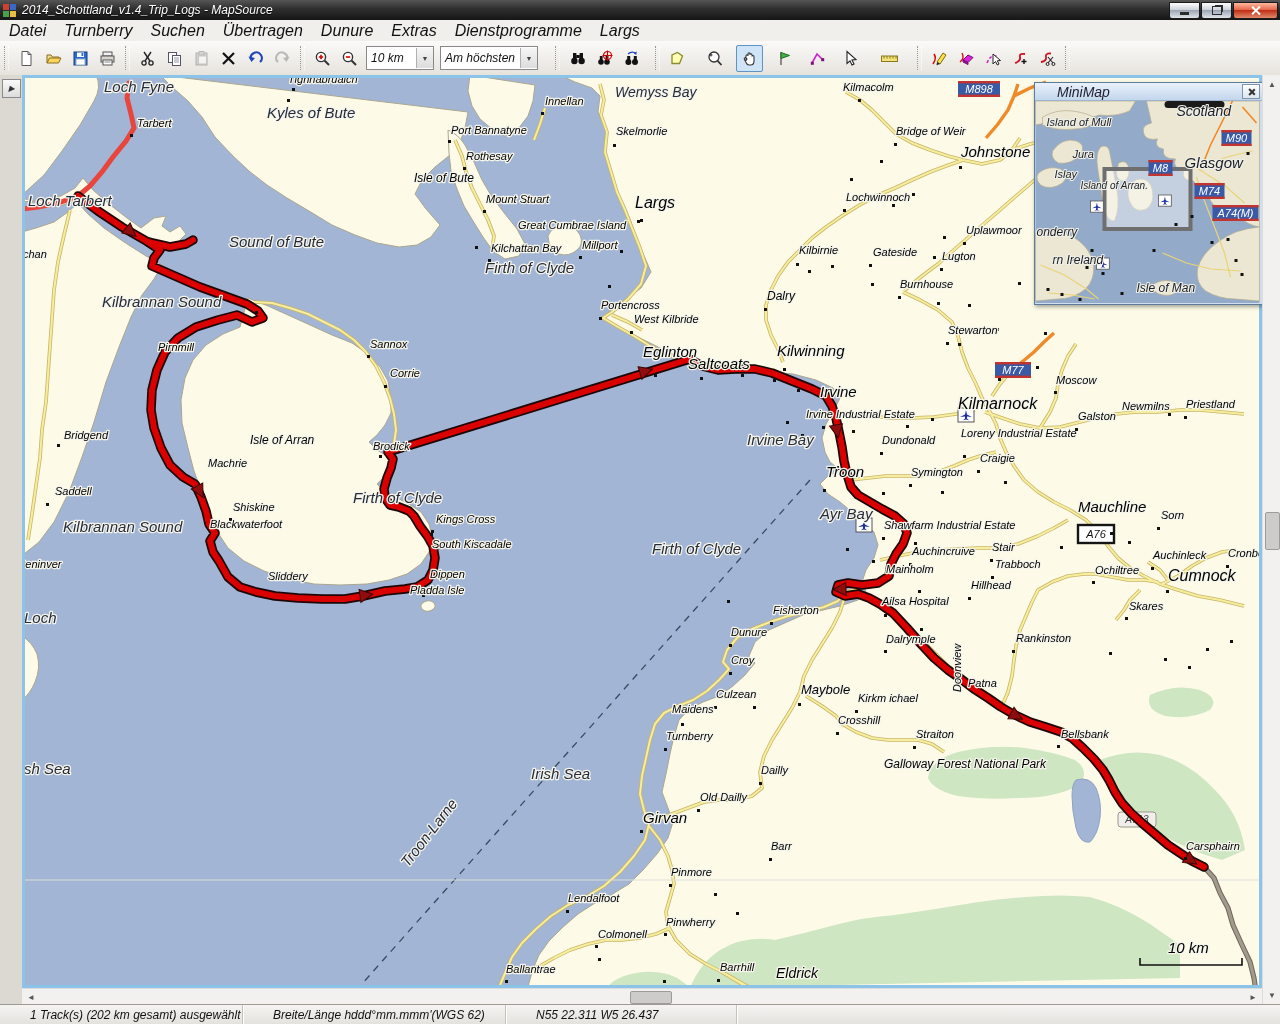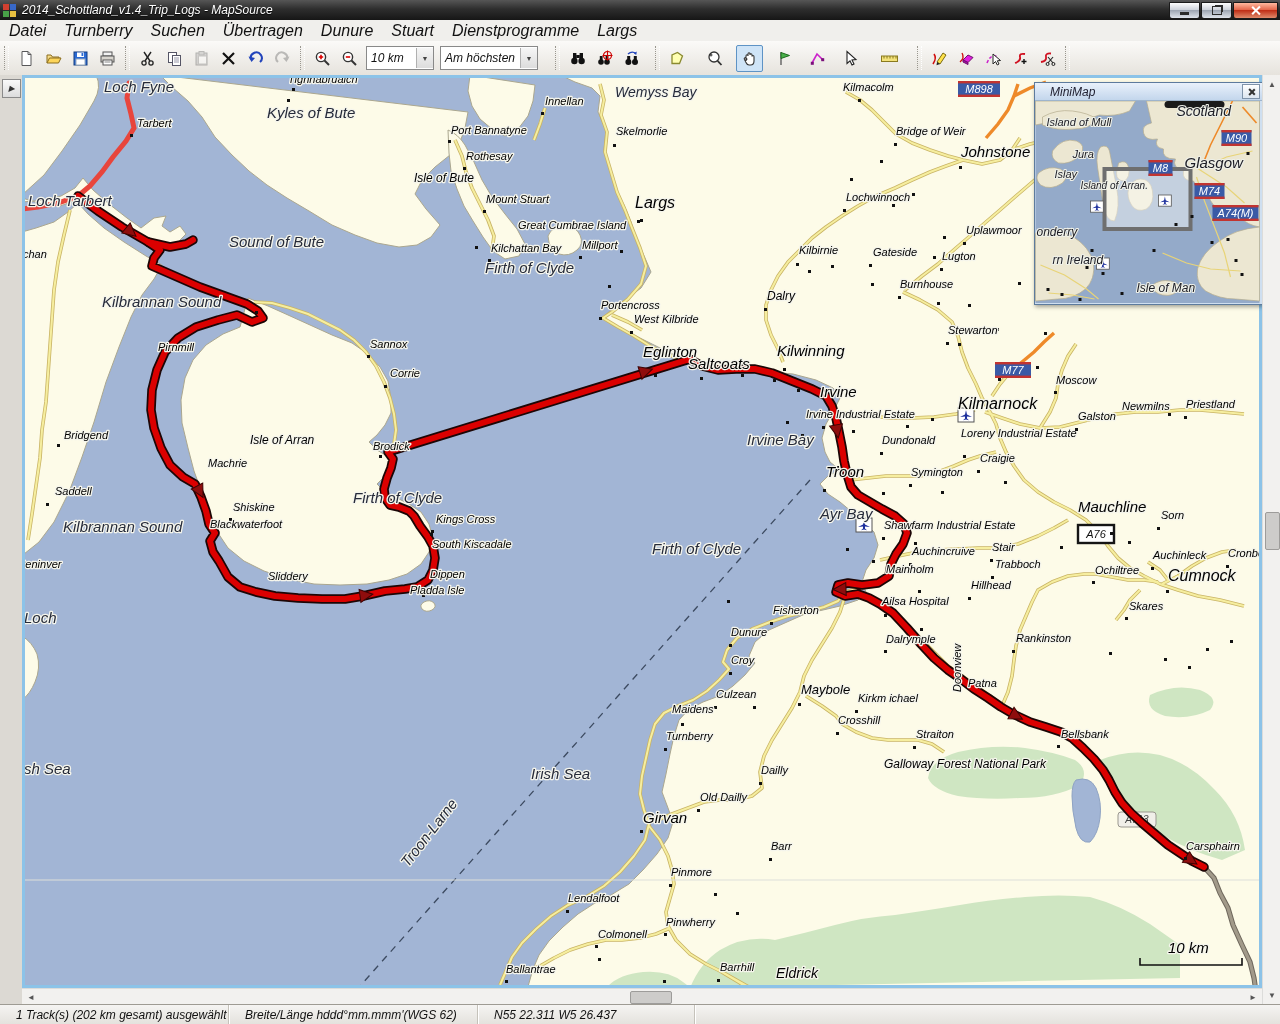--- a/index.html
+++ b/index.html
@@ -47,37 +47,37 @@
     background:linear-gradient(#fafafa,#dcdcdc);font-size:8px;color:#333;display:flex;
     align-items:center;justify-content:center;}
   #mapwrap{position:absolute;left:22px;top:75px;width:1240px;height:913px;background:#a2b5d5;}
   #map{display:block;width:1240px;height:913px;}
   .mlabel{paint-order:stroke;stroke:#f5f5ec;stroke-width:2.6px;stroke-linejoin:round;fill:#000;}
   .sea{fill:#262b3a;}
   
   #minimap{position:absolute;left:1012px;top:7px;width:227px;height:221px;
     border:1px solid #5d7b9d;background:#cfdff0;box-shadow:1px 2px 4px rgba(0,0,0,.35);}
   #mmtitle{height:17px;background:linear-gradient(#e9f1fb,#c3d6ec);display:flex;align-items:center;
-    font-size:12px;color:#223;padding-left:15px;border-bottom:1px solid #9eb4cc;}
+    font-size:14px;color:#223;padding-left:22px;border-bottom:1px solid #9eb4cc;}
   #mmclose{margin-left:auto;margin-right:2px;width:16px;height:13px;border:1px solid #7f93a9;
     background:linear-gradient(#fff,#dde6f0);display:flex;align-items:center;justify-content:center;}
   #mmclose .g-x{width:7px;height:7px;} #mmclose .g-x:before,#mmclose .g-x:after{left:3px;width:1.6px;height:8px;background:#333;}
   .mmlabel{paint-order:stroke;stroke:#eef0e8;stroke-width:2.2px;stroke-linejoin:round;fill:#1c1c24;}
   
   .sb{position:absolute;background:#f2f1ef;}
   #vscroll{left:1262px;top:75px;width:18px;height:929px;border-left:1px solid #dcdcda;}
   #hscroll{left:22px;top:988px;width:1240px;height:16px;border-top:1px solid #dcdcda;}
   .sarr{position:absolute;color:#555;font-size:8px;display:flex;align-items:center;justify-content:center;}
   .thumb{position:absolute;background:#cdccca;border:1px solid #9d9c9a;border-radius:2px;}
   
   #statusbar{position:absolute;left:0;top:1004px;width:1280px;height:20px;
     background:linear-gradient(#f5f4f2,#e3e1dc);border-top:1px solid #9e9b93;
     display:flex;align-items:center;font-size:12px;color:#111;}
   .spane{height:100%;display:flex;align-items:center;padding-left:16px;
-    border-right:1px solid #c5c2ba;box-shadow:1px 0 0 #fff;white-space:nowrap;overflow:hidden;}
+    border-right:1px solid #c5c2ba;box-shadow:1px 0 0 #fff;white-space:nowrap;overflow:hidden;margin-left:14px;}
 </style>
 </head>
 <body>
 
 <div id="win">
 
   <div id="titlebar">
     <div id="appicon">
       <i style="left:0;top:1px;background:#d04030"></i>
         <i style="left:7px;top:1px;background:#3868c8"></i>
@@ -97,21 +97,21 @@
         </div>
     </div>
   </div>
 
   <div id="menubar">
       <span class="menu-item">Datei</span>
       <span class="menu-item">Turnberry</span>
       <span class="menu-item">Suchen</span>
       <span class="menu-item">Übertragen</span>
       <span class="menu-item">Dunure</span>
-      <span class="menu-item">Stuart</span>
+      <span class="menu-item">Extras</span>
       <span class="menu-item">Dienstprogramme</span>
       <span class="menu-item">Largs</span>
     </div>
 
   <div id="toolbar">
     <div class="grip"></div>
     <div class="tbtn">
         <svg width="17" height="17">
           <path d="M4,1.5 h6 l3,3 v11 h-9 z" fill="#fff" stroke="#58585a"></path>
           <path d="M10,1.5 v3 h3" fill="none" stroke="#58585a"></path>

